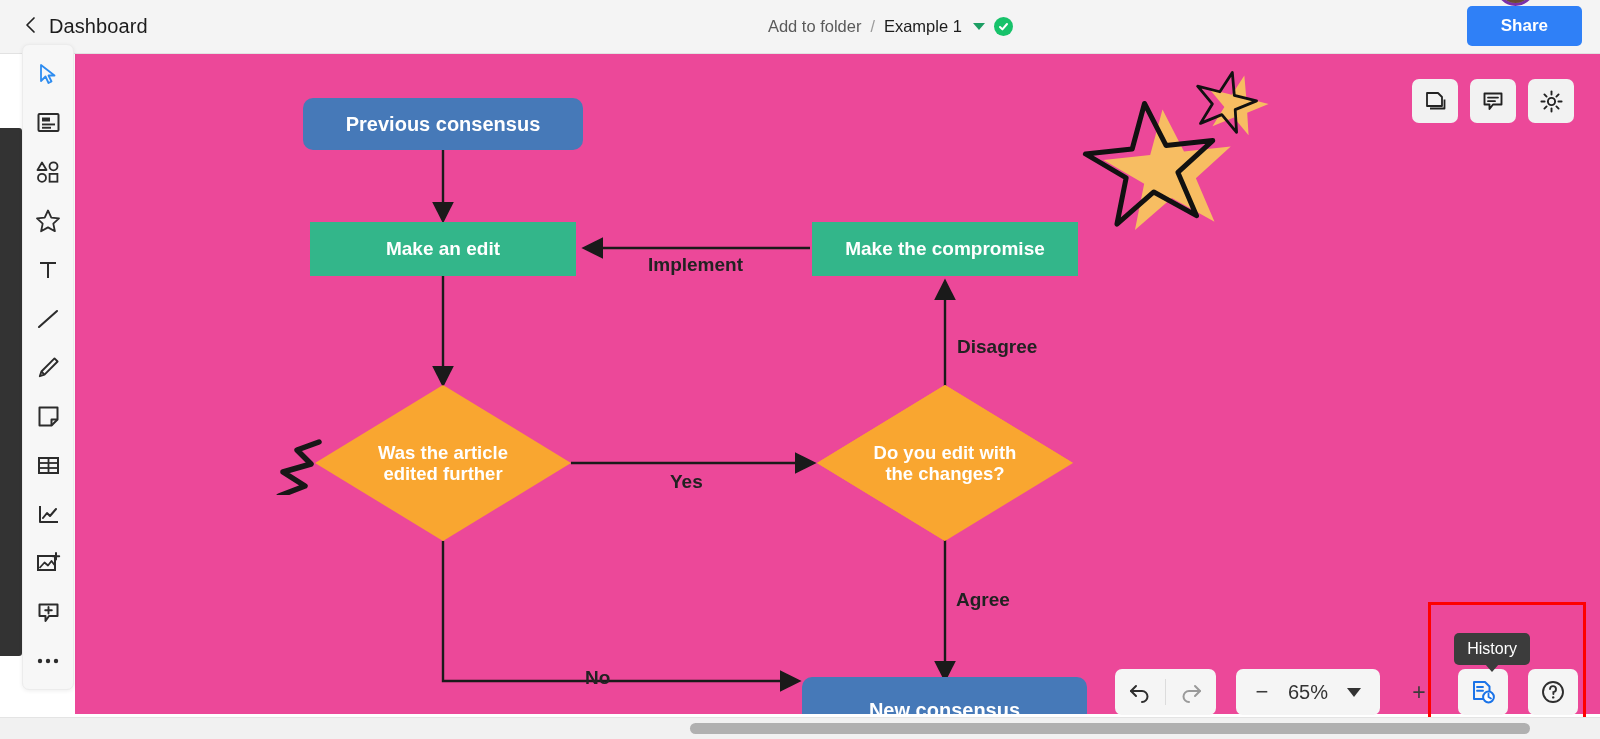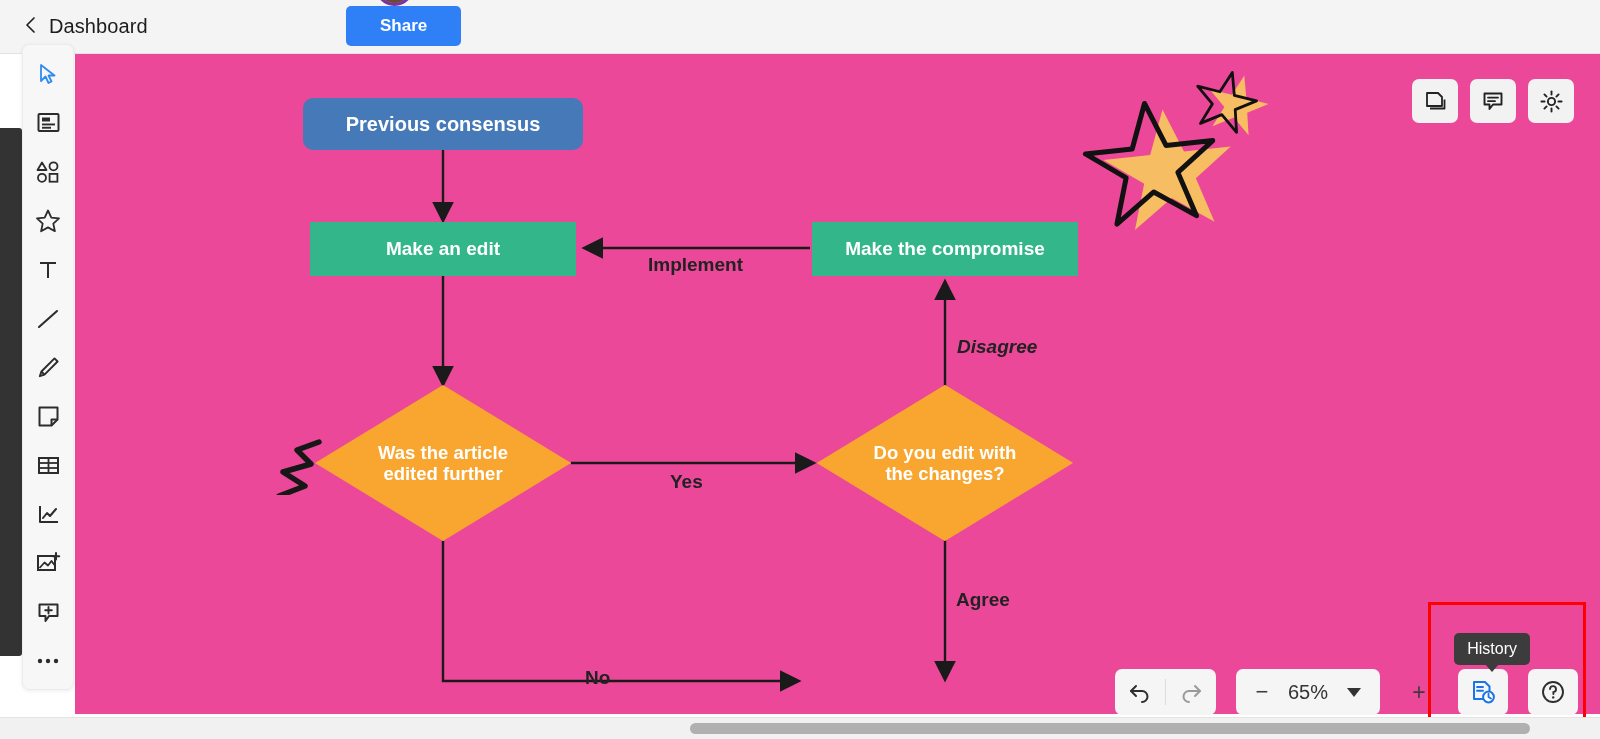--- a/index.html
+++ b/index.html
@@ -101,20 +101,31 @@
 
     <div class="tb-left">
       <span class="back-chevron">
         <svg width="13" height="20" viewBox="0 0 13 20">
             <polyline points="10,3 3,10 10,17" fill="none" stroke="#222" stroke-width="1.7" stroke-linecap="round" stroke-linejoin="round"></polyline>
           </svg>
       </span>
       <span class="dashboard-label">Dashboard</span>
     </div>
 
+    <div class="tb-center">
+      <span class="add-folder">Add to folder</span>
+      <span class="crumb-sep">/</span>
+      <span class="doc-title">Example 1</span>
+      <span class="caret-down"></span>
+      <span class="saved-badge">
+        <svg width="13" height="13" viewBox="0 0 13 13">
+            <polyline points="3,7 5.4,9.4 10,4" fill="none" stroke="#fff" stroke-width="2" stroke-linecap="round" stroke-linejoin="round"></polyline>
+          </svg>
+      </span>
+    </div>
 
     <div class="tb-right">
       <span class="cursor-ico">
         <svg width="20" height="22" viewBox="0 0 20 22">
             <path d="M16 4 L4 10 L9 12 L11 18 Z" fill="#2d8cf0"></path>
           </svg>
       </span>
       <span class="avatar ring-blue">
           <span class="face"></span>
         </span>
@@ -203,23 +214,26 @@
     </div>
 
     <div class="diamond" style="left:742px; top:331px; width:256px; height:156px;">
       <svg width="256" height="156">
         <polygon points="128,0 256,78 128,78 128,156 0,78" fill="#f9a630"></polygon>
         <polygon points="128,0 256,78 128,156 0,78" fill="#f9a630"></polygon>
       </svg>
       <span class="dtext" style="padding:0 46px;">Do you edit with the changes?</span>
     </div>
 
+    <div class="node n-blue" style="left:727px; top:623px; width:285px; height:52px; align-items:flex-start; padding-top:22px;">
+      <span>New consensus</span>
+    </div>
 
     <span class="edge-label" style="left:573px; top:200px;">Implement</span>
-    <span class="edge-label" style="left:882px; top:282px;font-style:italic;">Disagree</span>
+    <span class="edge-label" style="left:882px; top:282px;">Disagree</span>
     <span class="edge-label" style="left:595px; top:417px;">Yes</span>
     <span class="edge-label" style="left:510px; top:613px;">No</span>
     <span class="edge-label" style="left:881px; top:535px;">Agree</span>
   </div>
 
   <div class="dark-edge"></div>
 
   <div class="left-rail">
     <div class="tool">
       <svg width="22" height="24" viewBox="0 0 22 24">

